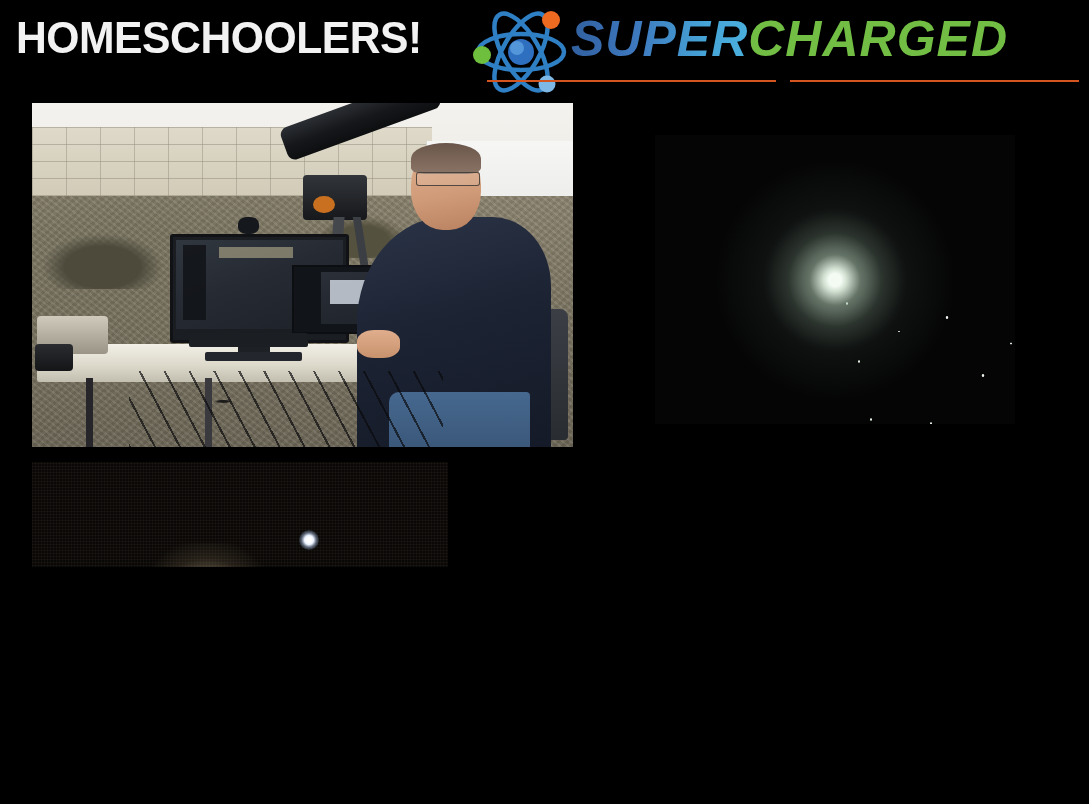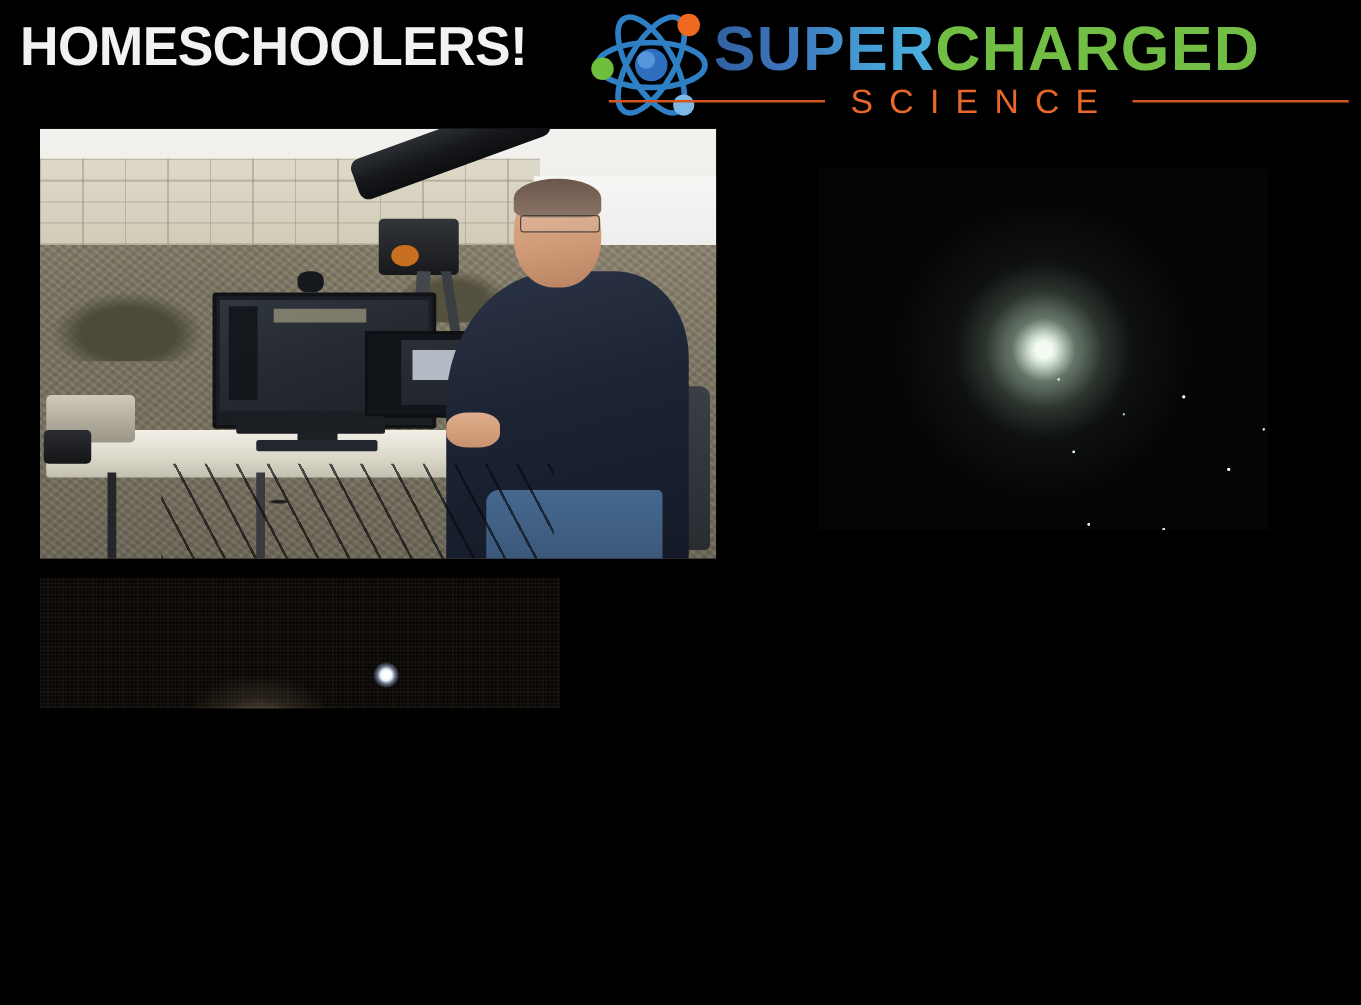--- a/index.html
+++ b/index.html
@@ -34,20 +34,21 @@
     transform: scaleX(0.97);
     transform-origin: left top;
   }
 
   .logo-block {
     position: absolute;
     left: 463px;
     top: 2px;
     width: 620px;
     height: 96px;
+    font-style: italic;
   }
 
   .atom-icon {
     position: absolute;
     left: 5px;
     top: 4px;
     width: 106px;
     height: 92px;
   }
 
@@ -593,21 +594,20 @@
         <circle cx="79" cy="78" r="8.5" fill="#7db8e6"></circle>
       </svg>
     </span>
 
     <div class="wordmark">
       <span class="w-super">SUPER</span><span class="w-charged">CHARGED</span>
     </div>
 
     <div class="science-row">
       <span class="science-rule"></span>
-      <span class="science-word">SCIENCE</span>
       <span class="science-rule"></span>
     </div>
   </div>
 
   <div class="photo photo-observer">
     <div class="ph-sky"></div>
     <div class="ph-wall"></div>
     <div class="ph-fence"></div>
     <div class="ph-ground"></div>
     <div class="ph-brush-a"></div>

